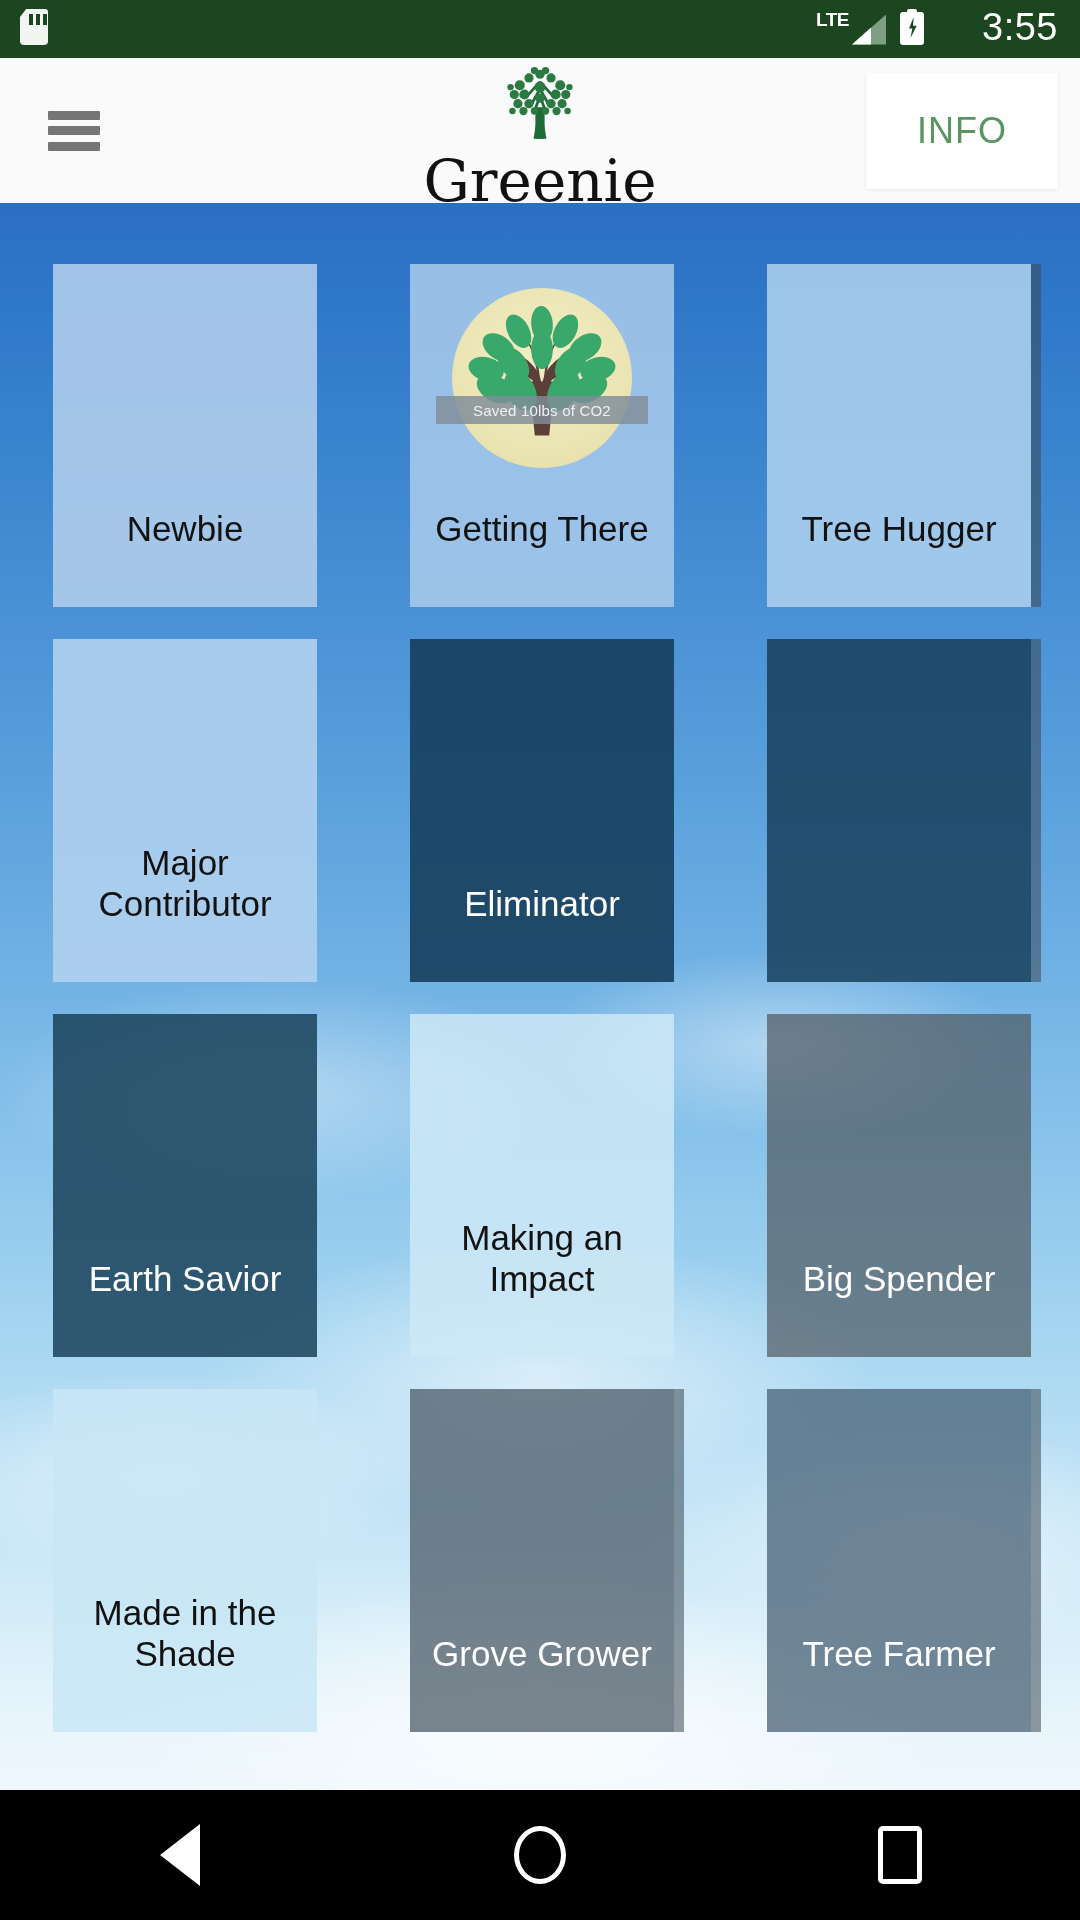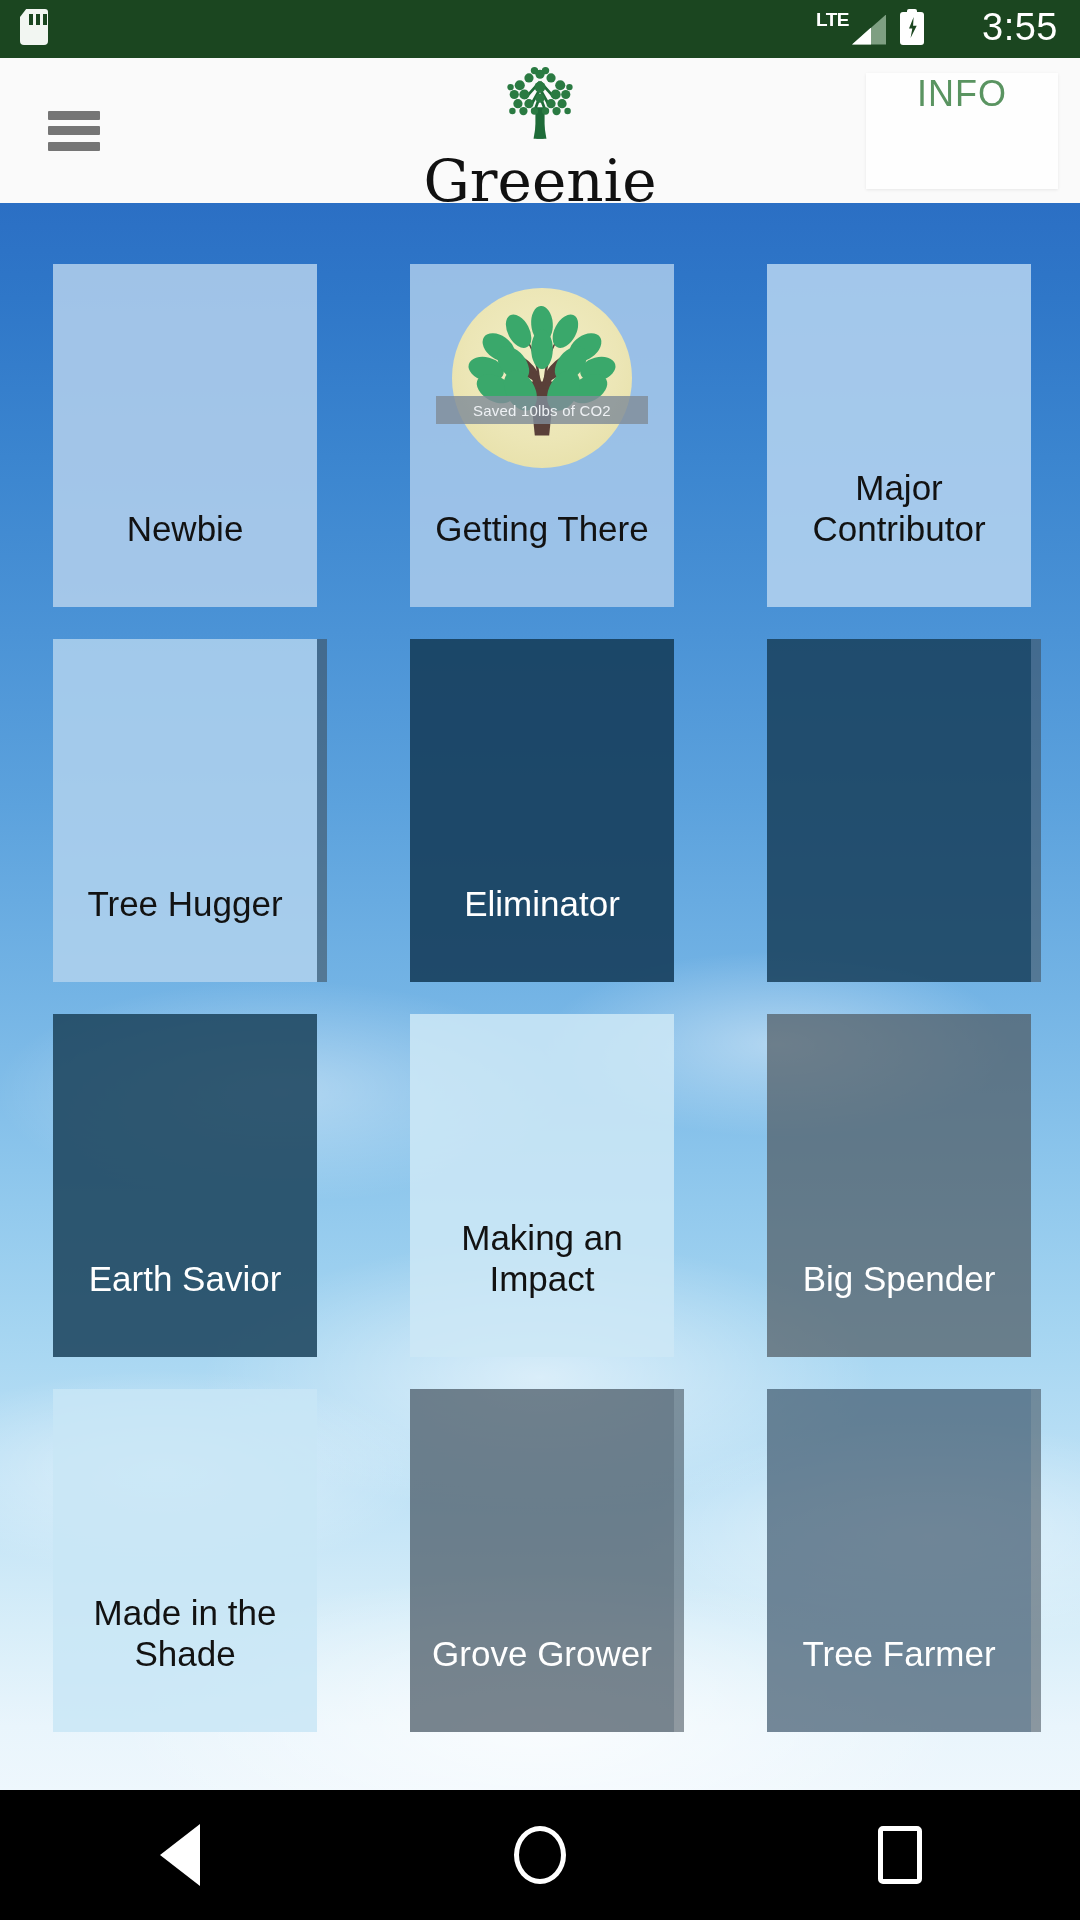--- a/index.html
+++ b/index.html
@@ -53,21 +53,21 @@
   #hamburger span { display:block; height:9px; width:52px; background:#757575; border-radius:1px; }
 
   #brand { position:absolute; left:0; right:0; top:0; bottom:0;
     display:flex; align-items:center; justify-content:center; gap:4px; pointer-events:none;flex-direction:column; }
   #brand .logo { width:92px; height:96px; flex:0 0 auto; }
   #brand .title { font-family:"DejaVu Serif", serif; font-size:58px; color:#111; letter-spacing:0px; line-height:1; }
 
   #info-button {
     position:absolute; right:22px; top:50%; transform:translateY(-50%);
     width:192px; height:116px; background:#fefefe;
-    display:flex; justify-content:center;
+    display:flex; align-items:center; justify-content:center;
     box-shadow:0 1px 3px rgba(0,0,0,0.08);
     cursor:pointer;
   }
   #info-button .lbl { color:#5a9461; font-size:36px; font-weight:500; letter-spacing:1px; }
 
   
   #main {
     position:absolute; top:203px; left:0; width:1080px; height:1587px;
     overflow:hidden;
   }
@@ -271,29 +271,29 @@
                 <ellipse cx="38" cy="57" rx="8" ry="12" transform="rotate(-30 38 57)"></ellipse>
                 <ellipse cx="62" cy="57" rx="8" ry="12" transform="rotate(30 62 57)"></ellipse>
               </g>
             </svg>
             <div class="ribbon">
               <span>Saved 10lbs of CO2</span>
             </div>
           </div>
           <div class="label">Getting There</div>
         </div>
+        <div class="card light shade">
+          <div class="tint" style="background: rgba(176, 210, 238, 0.86);"></div>
+          <div class="label">Tree Hugger</div>
+        </div>
         <div class="card light">
           <div class="tint" style="background: rgba(176, 208, 238, 0.9);"></div>
           <div class="label">Major
 Contributor</div>
         </div>
-        <div class="card light shade">
-          <div class="tint" style="background: rgba(176, 210, 238, 0.86);"></div>
-          <div class="label">Tree Hugger</div>
-        </div>
         <div class="card dark">
           <div class="tint" style="background: rgba(22, 62, 92, 0.9);"></div>
           <div class="label">Eliminator</div>
         </div>
         <div class="card dark shade">
           <div class="tint" style="background: rgba(24, 64, 92, 0.86);"></div>
         </div>
         <div class="card dark">
           <div class="tint" style="background: rgba(30, 70, 94, 0.88);"></div>
           <div class="label">Earth Savior</div>

